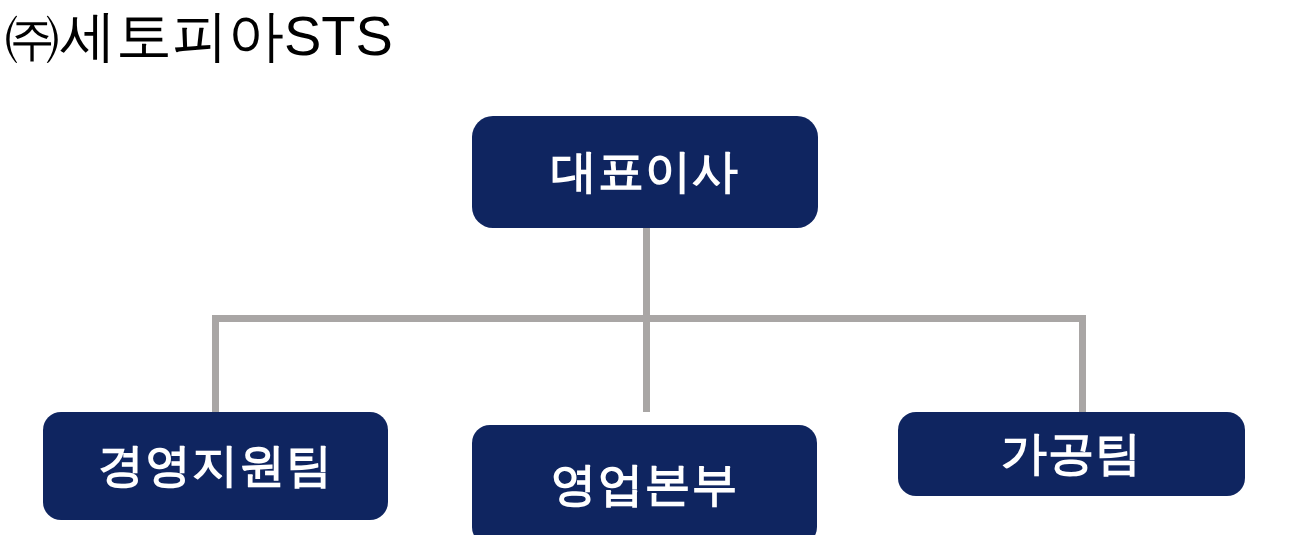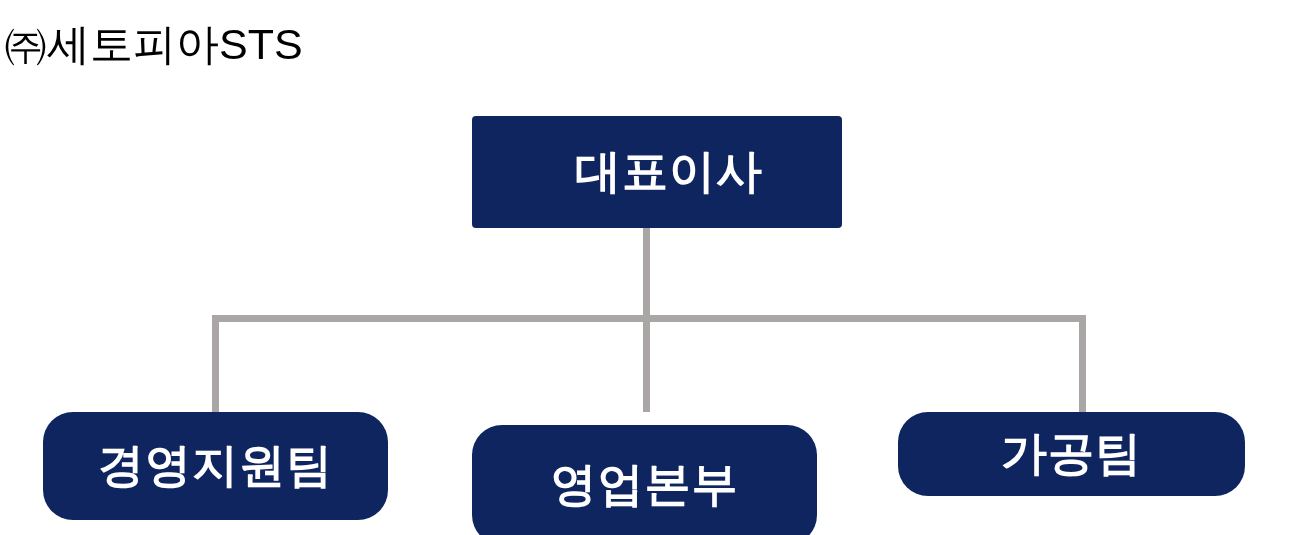--- a/index.html
+++ b/index.html
@@ -12,42 +12,42 @@
       position: relative;
       width: 1289px;
       height: 535px;
       background: var(--bg, #ffffff);
       overflow: hidden;
       font-family: "Liberation Sans", sans-serif;
     }
     .company-title {
       position: absolute;
       left: 4px;
-      top: 20px;
-      font-size: 43px;
+      top: 4px;
+      font-size: 56px;
       line-height: 1.15;
       font-weight: 400;
       color: var(--title-color, #000000);
       letter-spacing: 0px;
       white-space: nowrap;
     }
     .node {
       position: absolute;
       background: var(--box-fill, #0F2560);
       color: var(--box-text, #ffffff);
-      border-radius: 30px;
+      border-radius: 18px;
       display: flex;
       align-items: center;
       justify-content: center;
       font-weight: 700;
       font-size: 46px;
       letter-spacing: 1px;
       white-space: nowrap;
     }
-    .node.root   { left: 472px; top: 116px; width: 346px; height: 112px; border-radius: 4px; padding-left: 24px; }
+    .node.root   { left: 472px; top: 116px; width: 346px; height: 112px; border-radius: 21px; }
     .node.child1 { left: 43px;  top: 412px; width: 345px; height: 108px; }
     .node.child2 { left: 472px; top: 425px; width: 345px; height: 120px; }
     .node.child3 { left: 898px; top: 412px; width: 347px; height: 84px; }
     .line {
       position: absolute;
       background: var(--connector, #A9A6A5);
     }
     .v-root   { left: 643px;  top: 227px; width: 7px;   height: 95px; }
     .h-main   { left: 212px;  top: 315px; width: 874px; height: 7px;  }
     .v-child1 { left: 212px;  top: 315px; width: 7px;   height: 97px; }

